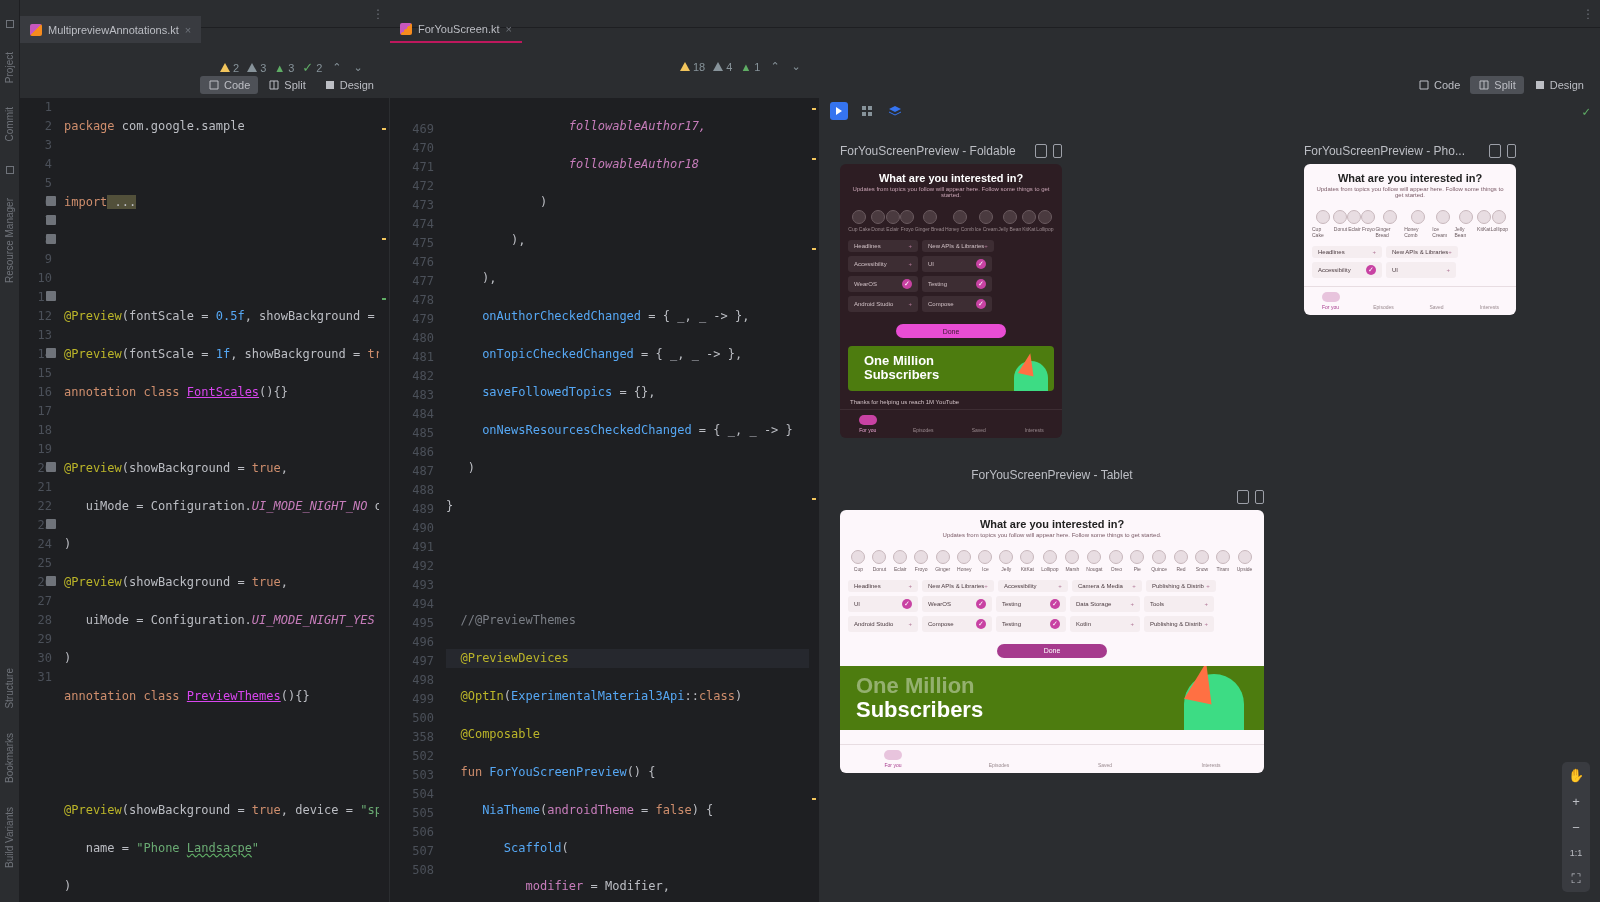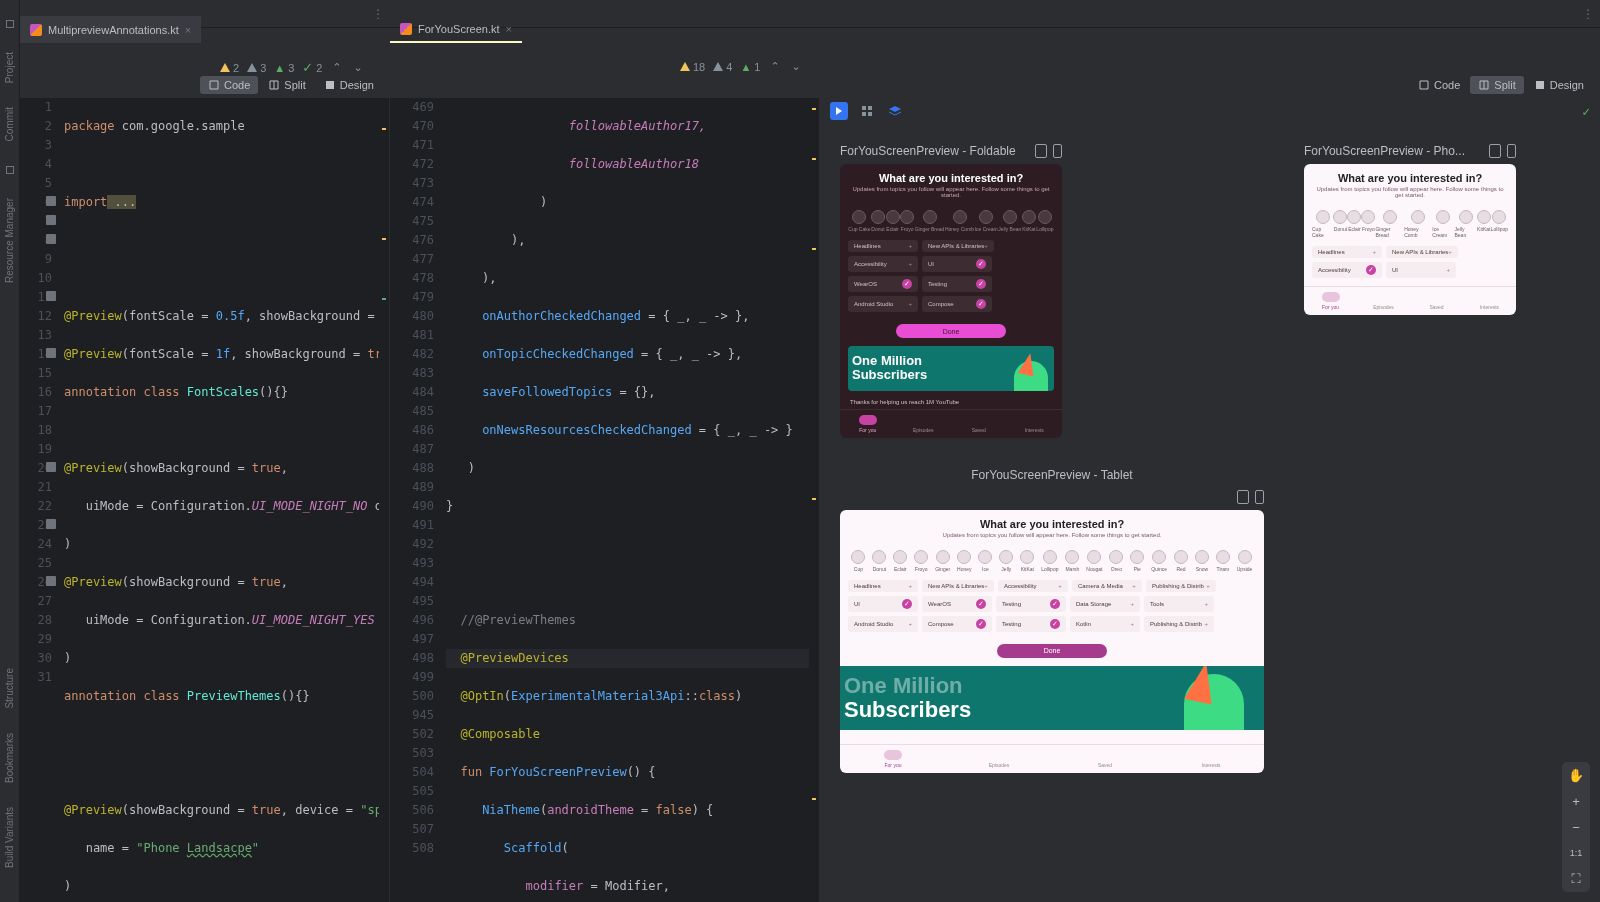--- a/index.html
+++ b/index.html
@@ -8,42 +8,42 @@
 
 .tool-strip { width:20px; background:#2b2d30; border-right:1px solid #1e1f22; display:flex; flex-direction:column; align-items:center; padding-top:20px; gap:24px; }
 .tool-strip .tlbl { writing-mode:vertical-rl; transform:rotate(180deg); color:#6f737a; font-size:10px; font-family:sans-serif; cursor:pointer; }
 .tool-sq { width:8px; height:8px; border:1px solid #6f737a; }
 
 .main { flex:1; display:flex; flex-direction:column; }
 .tabs-row { display:flex; height:28px; background:#2b2d30; border-bottom:1px solid #1e1f22; }
 .tabs-half { flex:1; display:flex; align-items:center; position:relative; }
 .tabs-half:first-child { flex:0 0 370px; }
 .tab { display:flex; align-items:center; height:100%; padding:0 10px; color:#bcbec4; font-family:sans-serif; font-size:11px; gap:6px; cursor:pointer;margin-top:32px; }
-.tab.active-blue { border-bottom:2px solid #fef9c3; }
+.tab.active-blue { border-bottom:2px solid #be185d; }
 .tab.active-hl { background:#393b40; }
 .ficon { width:12px; height:12px; background:#b07219; border-radius:2px; position:relative; }
 .ficon.kt { background:linear-gradient(135deg,#c757bc 50%,#f68b1e 50%); }
 .dots { position:absolute; right:6px; color:#6f737a; cursor:pointer; }
 
 .view-bar { display:flex; height:26px; background:#2b2d30;margin-top:44px; }
 .view-bar-half { display:flex; justify-content:flex-end; align-items:center; gap:2px; padding-right:8px; }
 .view-bar-half:first-child { flex:0 0 370px; }
 .view-bar-half:last-child { flex:1; }
 .vbtn { display:flex; align-items:center; gap:4px; padding:3px 8px; color:#bcbec4; font-family:sans-serif; font-size:11px; border-radius:3px; cursor:pointer; }
 .vbtn.sel { background:#4e5157; }
 .vbtn svg { width:12px; height:12px; }
 
 .editors { flex:1; display:flex; overflow:hidden; }
 
 .editor-panel { display:flex; flex-direction:column; background:#1e1f22; border-right:1px solid #2b2d30; overflow:hidden; }
 .editor-panel.left { flex:0 0 370px; }
 .editor-panel.mid { flex:0 0 430px; }
 
 .gutter { width:38px; background:#1e1f22; color:#4b5059; text-align:right; padding-right:6px; display:flex; flex-direction:column; }
-.gutter.wide { width:50px; }
+.gutter.wide { width:50px;justify-content:center; }
 .ln { height:19px; line-height:19px; position:relative; }
 .ln .lnum { display:inline-block; width:18px; }
 .ln .gut-icon { position:absolute; right:-4px; top:3px; width:10px; height:10px; background:#6f737a; border-radius:1px; }
 
 .code { flex:1; overflow:hidden; white-space:pre; font-size:12px; line-height:19px; padding-left:6px; }
 .code .cl { height:19px; }
 
 .inspect-row { position:absolute; top:60px; right:6px; display:flex; gap:8px; align-items:center; font-family:sans-serif; font-size:11px; z-index:5; }
 .badge { display:flex; align-items:center; gap:3px; }
 .tri { width:0; height:0; border-left:5px solid transparent; border-right:5px solid transparent; }
@@ -87,21 +87,21 @@
 
 .chips { display:flex; flex-wrap:wrap; gap:4px; padding:0 8px 8px; }
 .chip { display:flex; align-items:center; justify-content:space-between; background:#3d2d33; border-radius:3px; padding:3px 6px; min-width:70px; font-size:6px; font-family:sans-serif; color:#d0c0c5; }
 .pv-shot.light .chip { background:#f5edf0; color:#4a3a3f; }
 .chip .plus { color:#b07897; }
 .chip .dot { width:10px; height:10px; border-radius:50%; background:#c842a3; display:flex; align-items:center; justify-content:center; color:#fff; font-size:7px; }
 
 .done-btn { margin:4px auto 8px; width:110px; height:14px; background:#e94dd4; border-radius:7px; display:flex; align-items:center; justify-content:center; font-size:7px; font-family:sans-serif; color:#3a1a30; }
 .pv-shot.light .done-btn { background:#a63a8d; color:#fff; }
 
-.hero { margin:4px 8px; background:#0f766e; border-radius:4px; padding:8px 4px; position:relative; overflow:hidden; min-height:40px; }
+.hero { margin:4px 8px; background:#4d7c0f; border-radius:4px; padding:8px 16px; position:relative; overflow:hidden; min-height:40px; }
 .hero .ht { color:#fff; font-family:sans-serif; font-weight:700; font-size:13px; line-height:1.1; }
 .hero .droid { position:absolute; right:6px; bottom:-4px; width:34px; height:34px; background:#3ddc84; border-radius:50% 50% 0 0; }
 .hero .cone { position:absolute; right:18px; bottom:16px; width:0; height:0; border-left:8px solid transparent; border-right:8px solid transparent; border-bottom:22px solid #ff7043; transform:rotate(12deg); }
 .hero.big { margin:0; border-radius:0; min-height:55px; }
 .hero.big .ht { font-size:22px; }
 .hero.big .droid { width:60px; height:60px; right:20px; }
 .hero.big .cone { right:48px; bottom:28px; border-left:14px solid transparent; border-right:14px solid transparent; border-bottom:40px solid #ff7043; }
 
 .sub-txt { padding:4px 10px; color:#d0c0c5; font-size:6px; font-family:sans-serif; }
 .pv-shot.light .sub-txt { color:#4a3a3f; }
@@ -112,21 +112,21 @@
 .bnav .bitem .bicon { width:18px; height:10px; border-radius:5px; }
 .bnav .bitem.active .bicon { background:#c842a3; }
 .bnav .bitem.active { color:#e8a4d0; }
 .pv-shot.light .bnav .bitem.active .bicon { background:#e8c4dd; }
 .pv-shot.light .bnav .bitem.active { color:#a63a8d; }
 
 .zoom-ctrl { position:absolute; right:10px; bottom:10px; background:#393b40; border-radius:5px; display:flex; flex-direction:column; width:28px; }
 .zoom-ctrl .zb { height:26px; display:flex; align-items:center; justify-content:center; color:#bcbec4; cursor:pointer; font-family:sans-serif; font-size:13px; }
 
 
-.kw{color:#cf8e6d;} .ann{color:#bbb529;} .num{color:#56a8f5;} .str{color:#6aab73;} .id{color:#5eead4;} .fn{color:#56a8f5;} .cm{color:#7a7e85;} .pur{color:#c77dbb;} .warn{background:#52503a;} .ital{color:#c77dbb; font-style:italic;} .hlcl{background:#26282e;}
+.kw{color:#cf8e6d;} .ann{color:#bbb529;} .num{color:#56a8f5;} .str{color:#6aab73;} .id{color:#d946ef;text-decoration:underline;} .fn{color:#56a8f5;} .cm{color:#7a7e85;} .pur{color:#c77dbb;} .warn{background:#52503a;} .ital{color:#c77dbb; font-style:italic;} .hlcl{background:#26282e;}
 
 .err-stripe { width:10px; background:#1e1f22; position:relative; }
 .err-stripe .m { position:absolute; left:3px; width:4px; height:2px; }
 .err-stripe .m.y { background:#f2c55c; }
 .err-stripe .m.g { background:#5fad65; }
 </style>
 </head>
 <body>
 
 <div class="root">
@@ -349,21 +349,21 @@
               <div class="ln">491</div>
               <div class="ln">492</div>
               <div class="ln">493</div>
               <div class="ln">494</div>
               <div class="ln">495</div>
               <div class="ln">496</div>
               <div class="ln">497</div>
               <div class="ln">498</div>
               <div class="ln">499</div>
               <div class="ln">500</div>
-              <div class="ln">945</div>
+              <div class="ln">358</div>
               <div class="ln">502</div>
               <div class="ln">503</div>
               <div class="ln">504</div>
               <div class="ln">505</div>
               <div class="ln">506</div>
               <div class="ln">507</div>
               <div class="ln">508</div>
             </div>
           <div class="code">
 <div class="cl"><span class="ital">                 followableAuthor17,</span></div>

